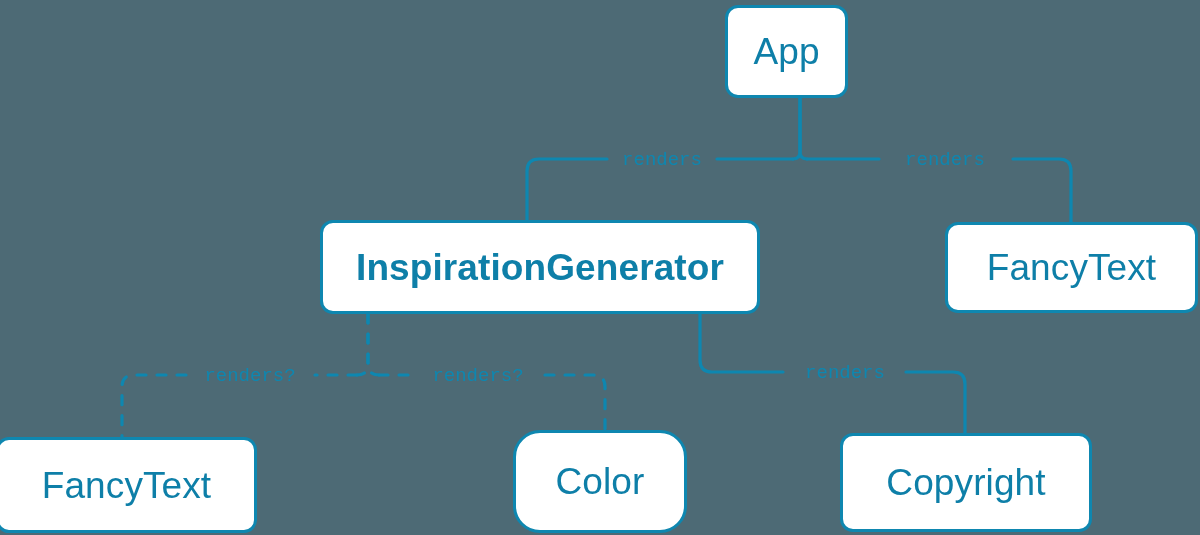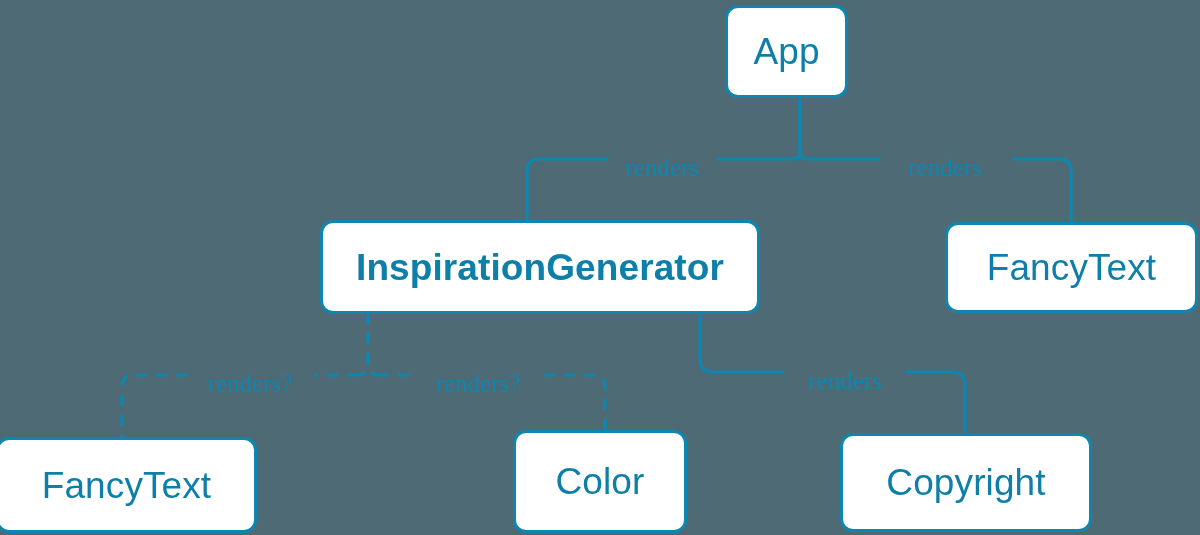--- a/index.html
+++ b/index.html
@@ -44,33 +44,32 @@
     z-index: 3;
   }
   .node-label {
     display: block;
     line-height: 1;
   }
   #node-app            { left: 725px; top: 5px;   width: 123px; height: 93px;  font-size: 37px; }
   #node-inspiration    { left: 320px; top: 220px; width: 440px; height: 94px;  font-size: 37px; font-weight: bold; }
   #node-fancytext-right{ left: 945px; top: 222px; width: 253px; height: 91px;  font-size: 37px; }
   #node-fancytext-left { left: -4px;  top: 437px; width: 261px; height: 96px;  font-size: 37px; border-radius: 13px; }
-  #node-color          { left: 513px; top: 430px; width: 174px; height: 103px; font-size: 37px; }
+  #node-color          { left: 513px; top: 430px; width: 174px; height: 103px; font-size: 37px; border-radius: 27px; }
   #node-copyright      { left: 840px; top: 433px; width: 252px; height: 99px;  font-size: 37px; }
 
   .edge-label {
     position: absolute;
     color: #0e87b0;
-    font-family: Liberation Serif, serif;
-    font-size: 25px;
+    font-family: Liberation Mono, monospace;
+    font-size: 19px;
     line-height: 1;
     white-space: nowrap;
     z-index: 2;
     transform: translate(-50%, -50%);
-    margin-top: 7px;
   }
   #label-renders-left   { left: 662px; top: 160px; }
   #label-renders-right  { left: 945px; top: 160px; }
   #label-renders-q-left { left: 250px; top: 376px; }
   #label-renders-q-right{ left: 478px; top: 376px; }
   #label-renders-bottom { left: 845px; top: 373px; }
 </style>
 </head>
 <body>
 

